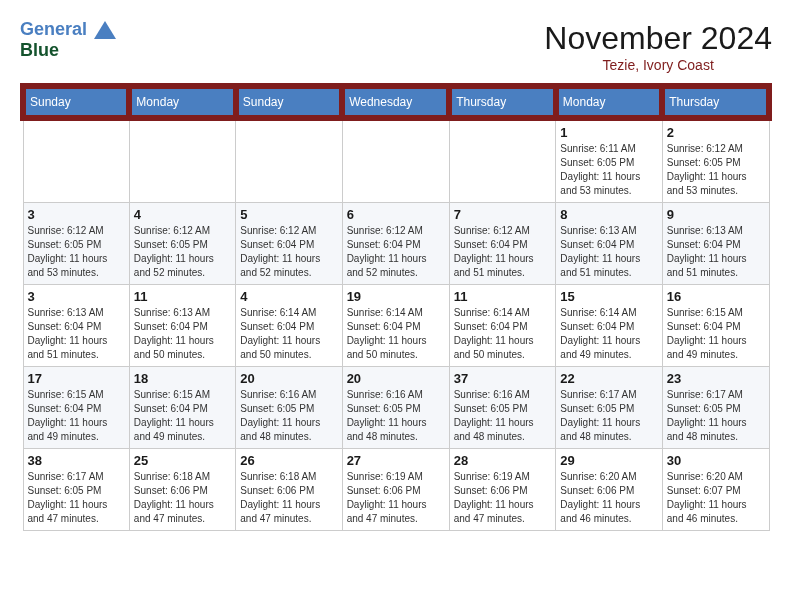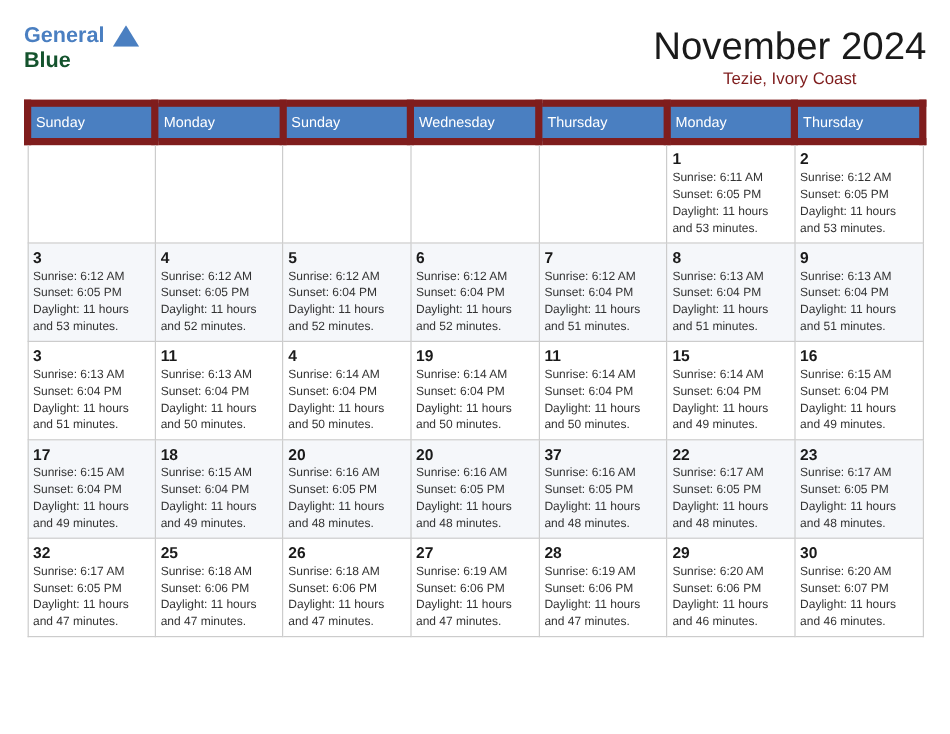--- a/index.html
+++ b/index.html
@@ -255,21 +255,21 @@
         </td>
         <td>
           <div class="day-number">23</div>
           <div class="day-info" style="white-space: pre-line;">Sunrise: 6:17 AM
 Sunset: 6:05 PM
 Daylight: 11 hours and 48 minutes.</div>
         </td>
       </tr>
       <tr>
         <td>
-          <div class="day-number">32</div>
+          <div class="day-number">38</div>
           <div class="day-info" style="white-space: pre-line;">Sunrise: 6:17 AM
 Sunset: 6:05 PM
 Daylight: 11 hours and 47 minutes.</div>
         </td>
         <td>
           <div class="day-number">25</div>
           <div class="day-info" style="white-space: pre-line;">Sunrise: 6:18 AM
 Sunset: 6:06 PM
 Daylight: 11 hours and 47 minutes.</div>
         </td>

